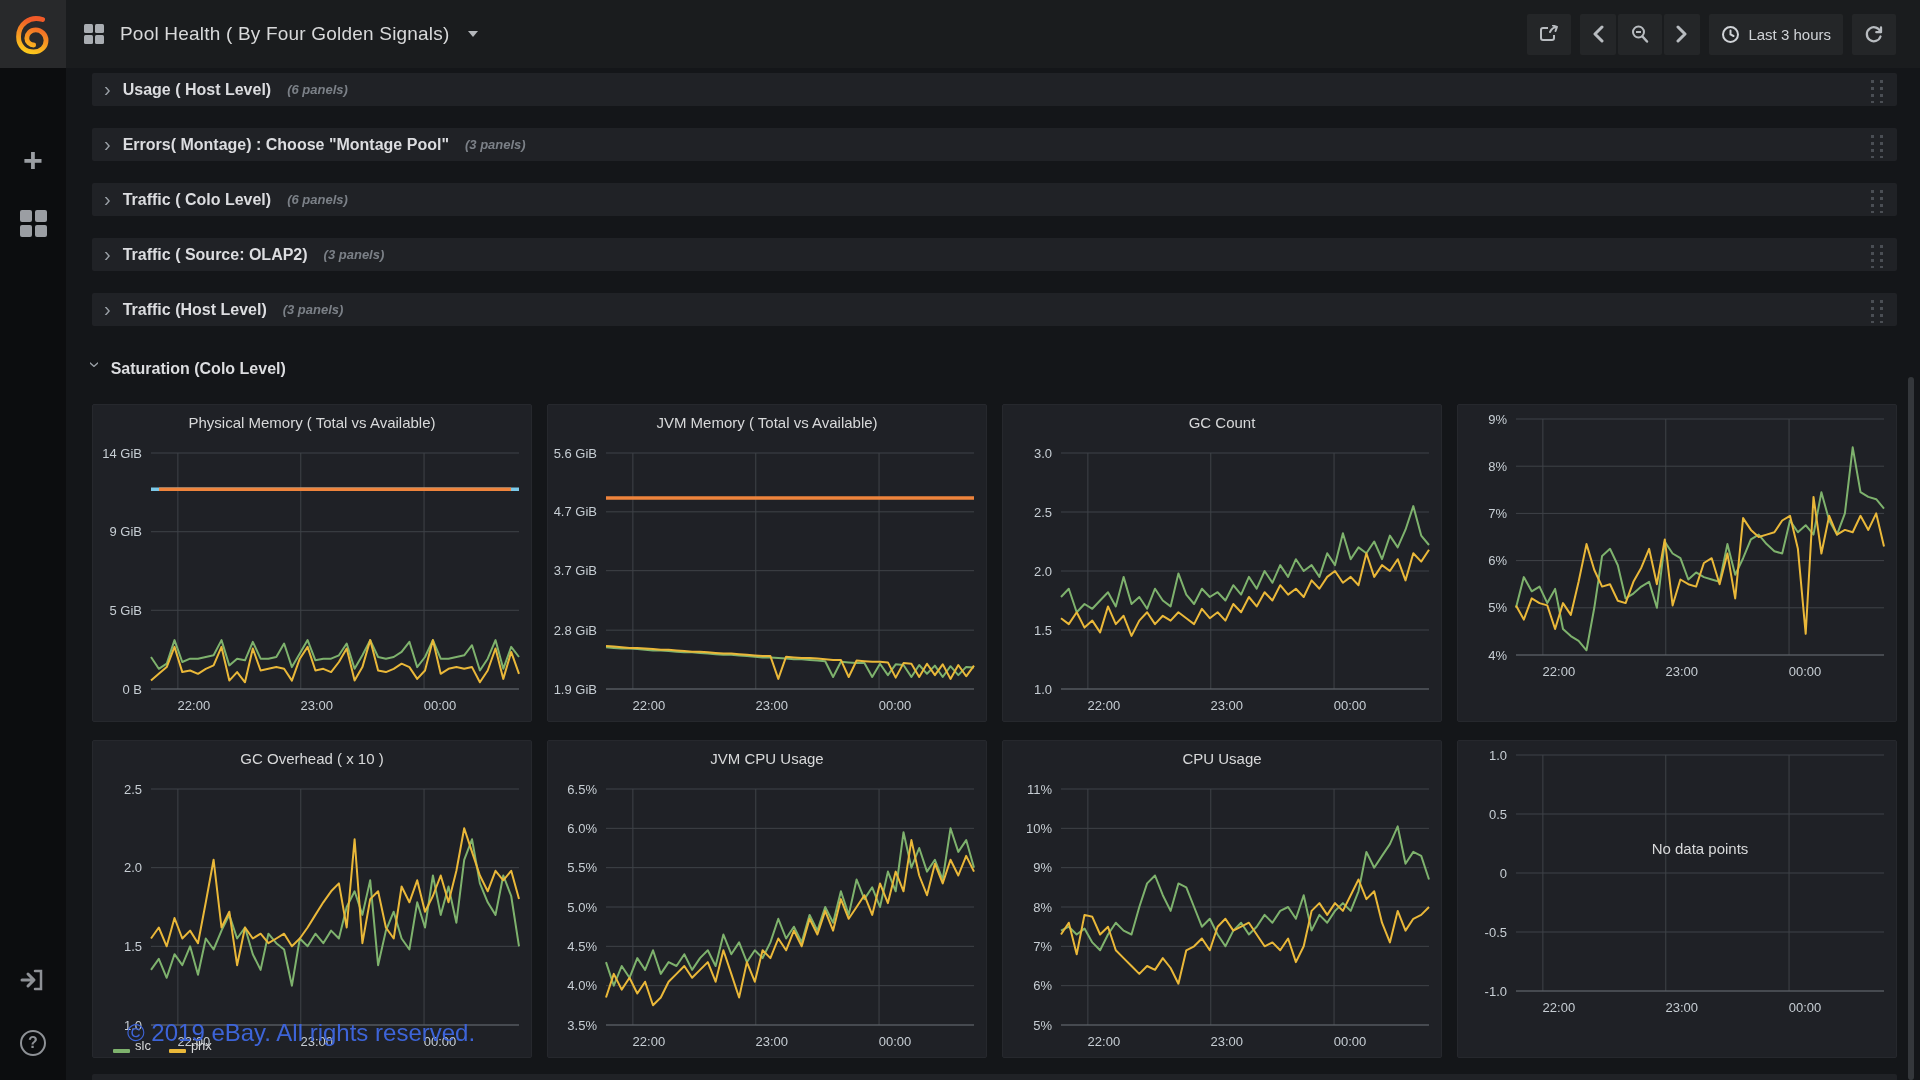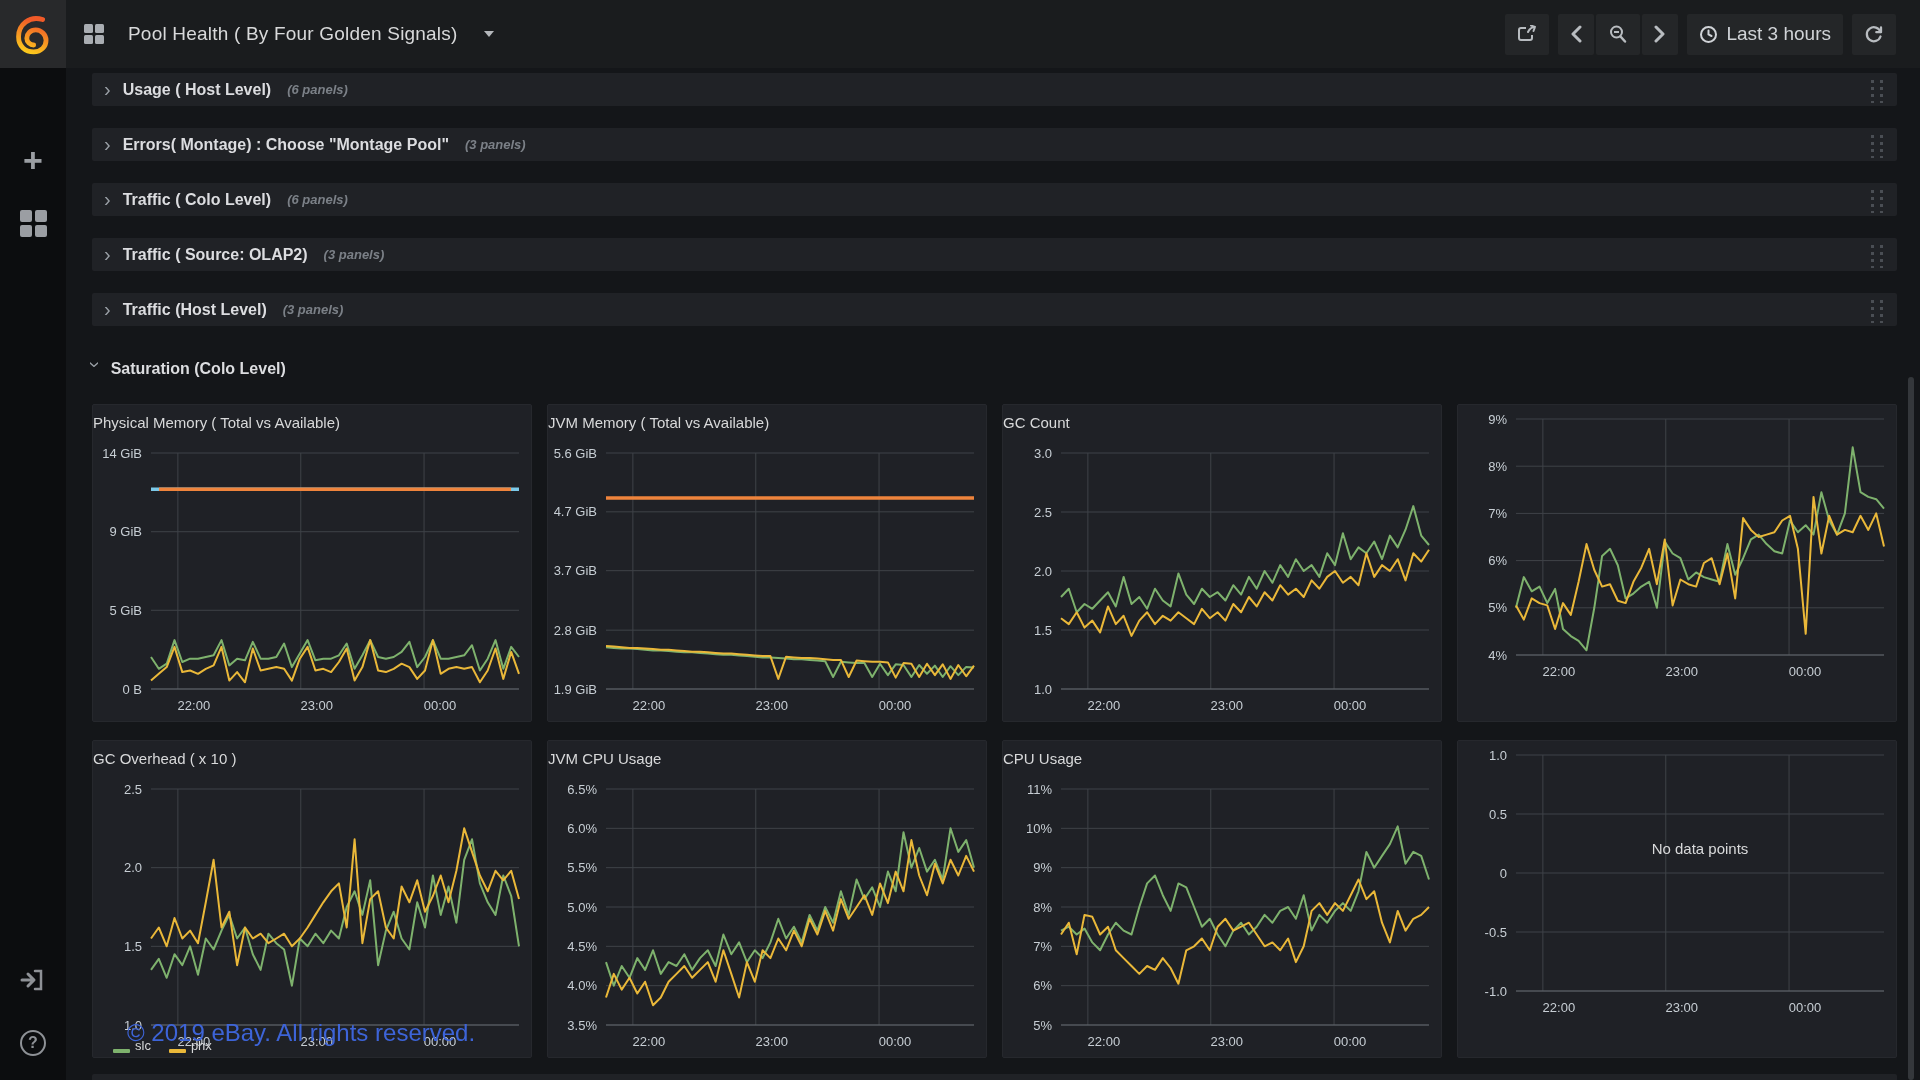--- a/index.html
+++ b/index.html
@@ -16,30 +16,30 @@
   .grid-glyph { display:grid; grid-template-columns:12px 12px; grid-template-rows:12px 12px; gap:3px; }
   .grid-glyph i { background:#9b9ea3; border-radius:2px; }
   .grid-glyph.small { grid-template-columns:9px 9px; grid-template-rows:9px 9px; gap:2px; }
   .grid-glyph.small i { background:#a9adb2; border-radius:1.5px; }
   .help-circle { width:26px; height:26px; border:2px solid #8e9196; border-radius:50%;
     display:flex; align-items:center; justify-content:center; font-size:16px; color:#8e9196; font-weight:bold; }
 
   
   .navbar { position:absolute; left:66px; top:0; right:0; height:68px; background:#1a1c1e;
     display:flex; align-items:center; z-index:4; }
-  .nav-title-wrap { display:flex; align-items:center; gap:24px; margin-left:18px; cursor:pointer;justify-content:space-between; }
+  .nav-title-wrap { display:flex; align-items:center; gap:16px; margin-left:18px; cursor:pointer;justify-content:space-between; }
   .nav-title { color:#d8d9da; font-size:19px; font-weight:500; letter-spacing:.2px; }
   .caret-down { width:0; height:0; border-left:5px solid transparent; border-right:5px solid transparent;
     border-top:6px solid #b4b7bb; margin-left:2px; }
   .nav-right { margin-left:auto; display:flex; align-items:center; gap:9px; margin-right:24px; }
   .nav-btn { height:41px; background:#242628; border-radius:2px; display:flex; align-items:center;
     justify-content:center; color:#b8bcc0; cursor:pointer; padding:0 12px; }
   .nav-btn svg { display:block; }
   .btn-group { display:flex; gap:2px; }
-  .time-btn { gap:8px; font-size:19px; color:#d0d3d7; }
+  .time-btn { gap:8px; font-size:15px; color:#d0d3d7; }
 
   
   .rows { position:absolute; left:92px; top:73px; width:1805px; }
   .rowbar { height:33px; background:#202226; border-radius:2px; margin-bottom:22px; display:flex;
     align-items:center; padding:0 12px; cursor:pointer; }
   .rowbar .chev { color:#9aa0a6; font-size:20px; line-height:1; margin-right:12px; transform:translateY(-1px); }
   .row-title { color:#dcdde0; font-size:16px; font-weight:bold; }
   .row-count { color:#7b8087; font-size:13px; font-style:italic; margin-left:16px;font-weight:bold; }
   .drag-dots { margin-left:auto; width:18px; height:26px;
     background-image:radial-gradient(circle, #4a4e54 1.7px, transparent 1.9px);
@@ -48,21 +48,21 @@
   
   .exp-header { position:absolute; left:92px; top:355px; display:flex; align-items:flex-end; cursor:pointer; }
   .exp-header .chev { color:#9aa0a6; font-size:20px; margin-right:12px; display:inline-block;
     transform:rotate(90deg) translateX(-2px); }
   .exp-title { color:#dcdde0; font-size:16px; font-weight:bold; }
 
   
   .grid { position:absolute; left:92px; top:404px; display:grid;
     grid-template-columns:repeat(4, 440px); grid-auto-rows:318px; gap:18px 15px; }
   .panel { background:#1f2126; border:1px solid #26282d; border-radius:2px; position:relative; }
-  .panel-title { color:#d8d9da; font-size:15px; font-weight:500; padding-top:9px;
+  .panel-title { text-align:center; color:#d8d9da; font-size:15px; font-weight:500; padding-top:9px;
     height:34px; cursor:pointer; white-space:nowrap; overflow:hidden; }
   .legend { position:absolute; left:20px; bottom:4px; display:flex; gap:18px; align-items:center; z-index:2; }
   .legend .item { display:flex; align-items:flex-end; gap:5px; cursor:pointer; }
   .legend .dash { width:17px; height:4px; border-radius:1px; }
   .legend .lbl { color:#d8d9da; font-size:13px; }
 
   
   .copyright { position:absolute; left:127px; top:1019px; font-size:24px; color:#3d64d8; z-index:6; cursor:pointer; }
   .next-rowbar { position:absolute; left:92px; top:1074px; width:1805px; height:10px; background:#202226;
     border-radius:2px; z-index:1; }

